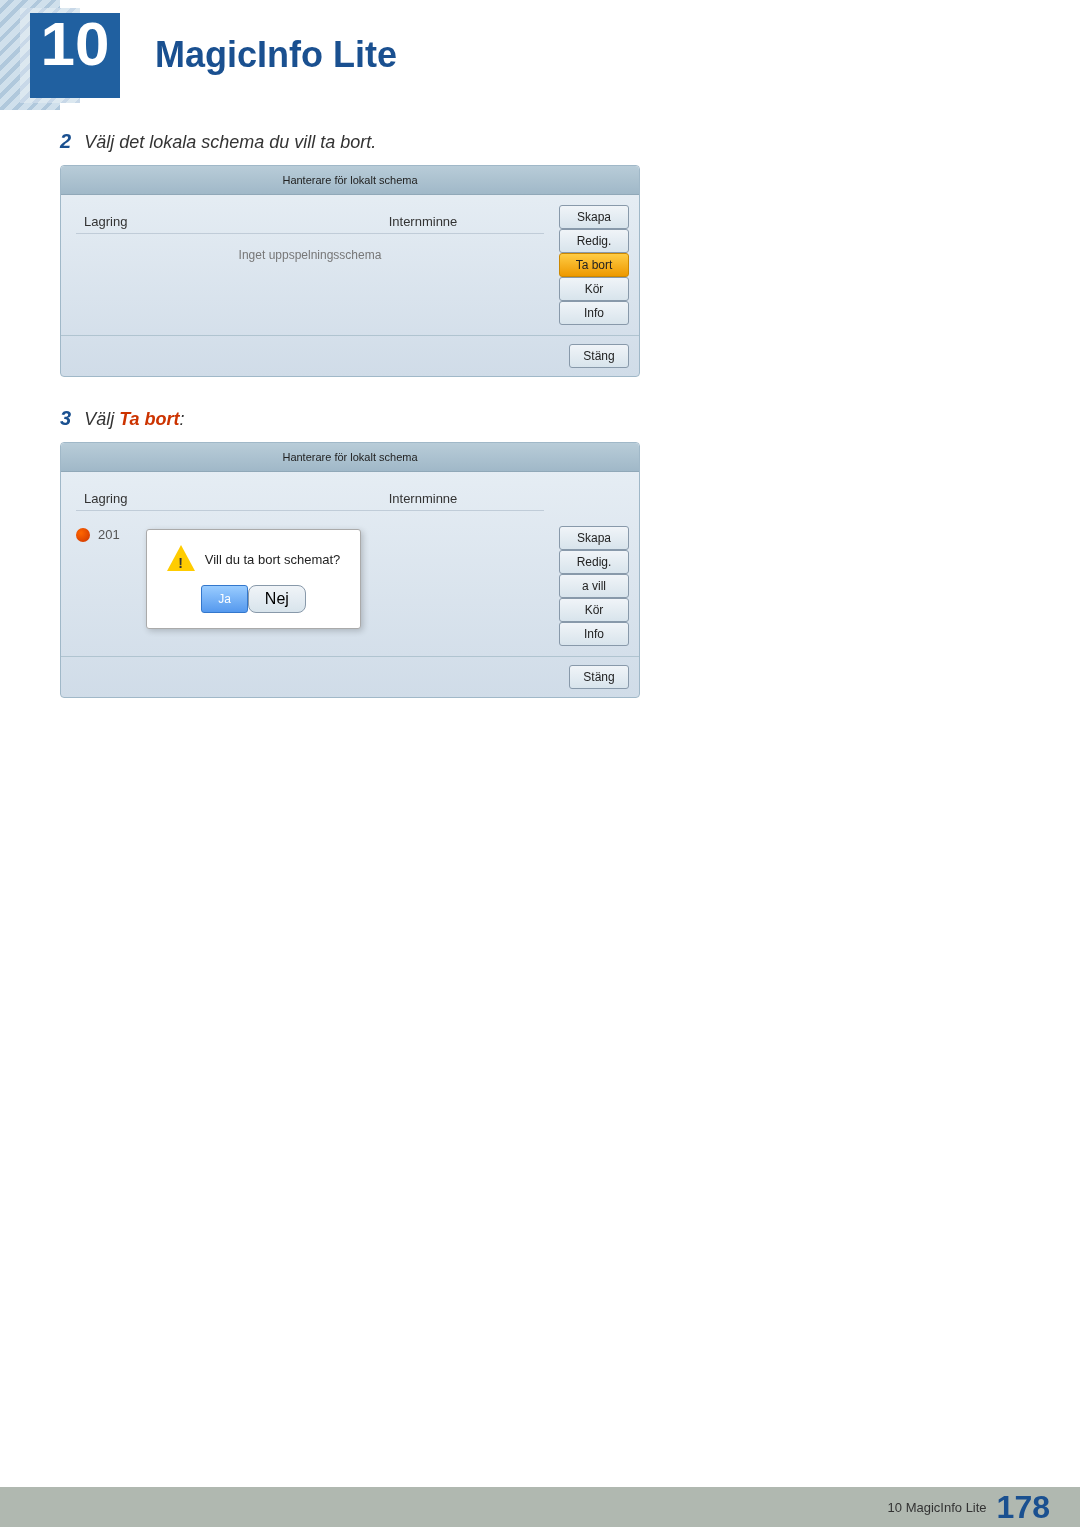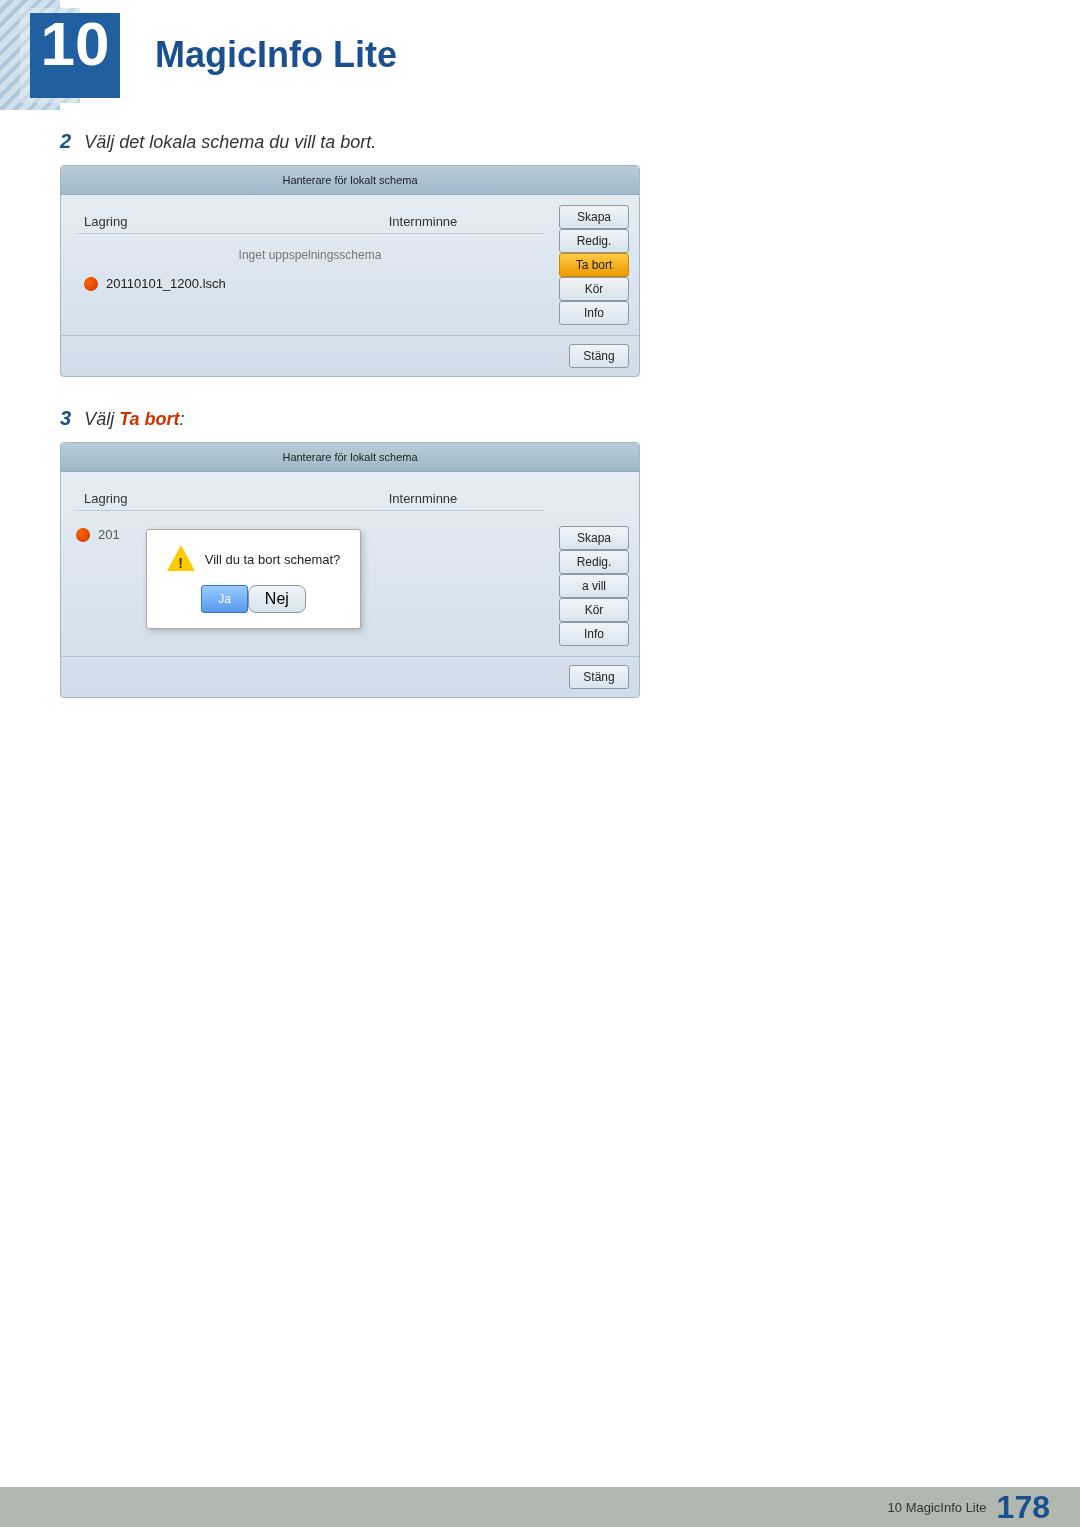--- a/index.html
+++ b/index.html
@@ -358,24 +358,20 @@
 
     <div class="dialog-box">
       <div class="dialog-title-bar">Hanterare för lokalt schema</div>
       <div class="dialog-content">
         <div class="dialog-main">
           <div class="dialog-table-header">
             <span class="col-lagring">Lagring</span>
             <span class="col-internminne">Internminne</span>
           </div>
           <div class="no-schedule-text">Inget uppspelningsschema</div>
-          <div class="schedule-item">
-            <div class="schedule-icon"></div>
-            <span>20110101_1200.lsch</span>
-          </div>
         </div>
         <div class="dialog-buttons">
           <button class="btn">Skapa</button>
           <button class="btn">Redig.</button>
           <button class="btn btn-highlight">Ta bort</button>
           <button class="btn">Kör</button>
           <button class="btn">Info</button>
         </div>
       </div>
       <div class="dialog-footer">

